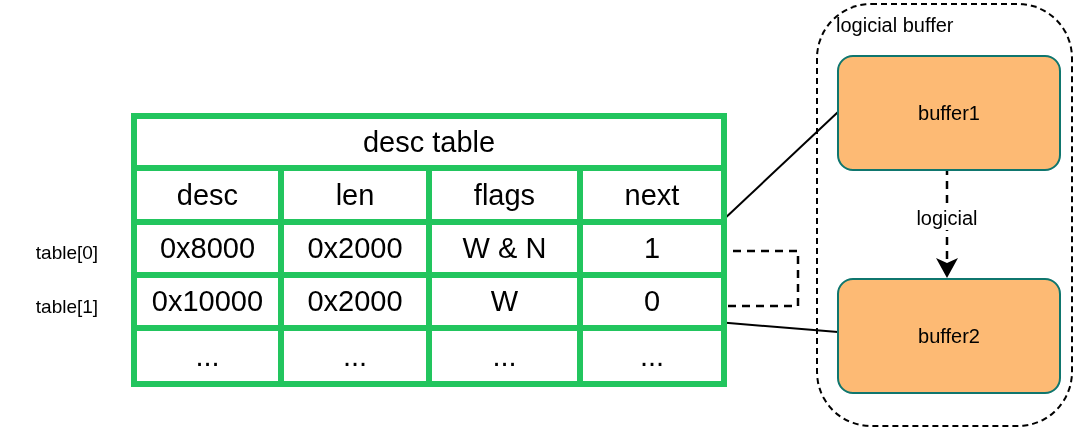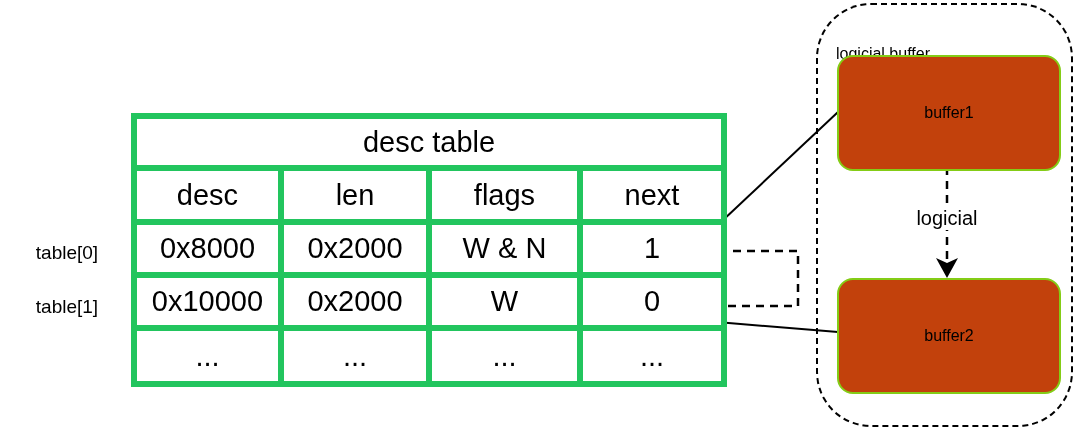--- a/index.html
+++ b/index.html
@@ -60,36 +60,35 @@
     width: 253px;
     height: 420px;
     border: 2px dashed #000000;
     border-radius: 55px;
     background: transparent;
   }
   .buffer-group-label {
     position: absolute;
     left: 836px;
     top: 14px;
-    font-size: 16px;
+    font-size: 20px;
     white-space: nowrap;
-    margin-top: 31px;
   }
   .buffer-box {
     position: absolute;
     left: 837px;
     width: 220px;
     height: 112px;
-    background: #c2410c;
-    border: 2px solid #84cc16;
+    background: #fdba74;
+    border: 2px solid #0f766e;
     border-radius: 16px;
     display: flex;
     align-items: center;
     justify-content: center;
-    font-size: 16px;
+    font-size: 20px;
   }
   .buffer-box-1 { top: 55px; }
   .buffer-box-2 { top: 278px; }
   .chain-label {
     position: absolute;
     left: 905px;
     top: 207px;
     width: 84px;
     text-align: center;
     font-size: 20px;

